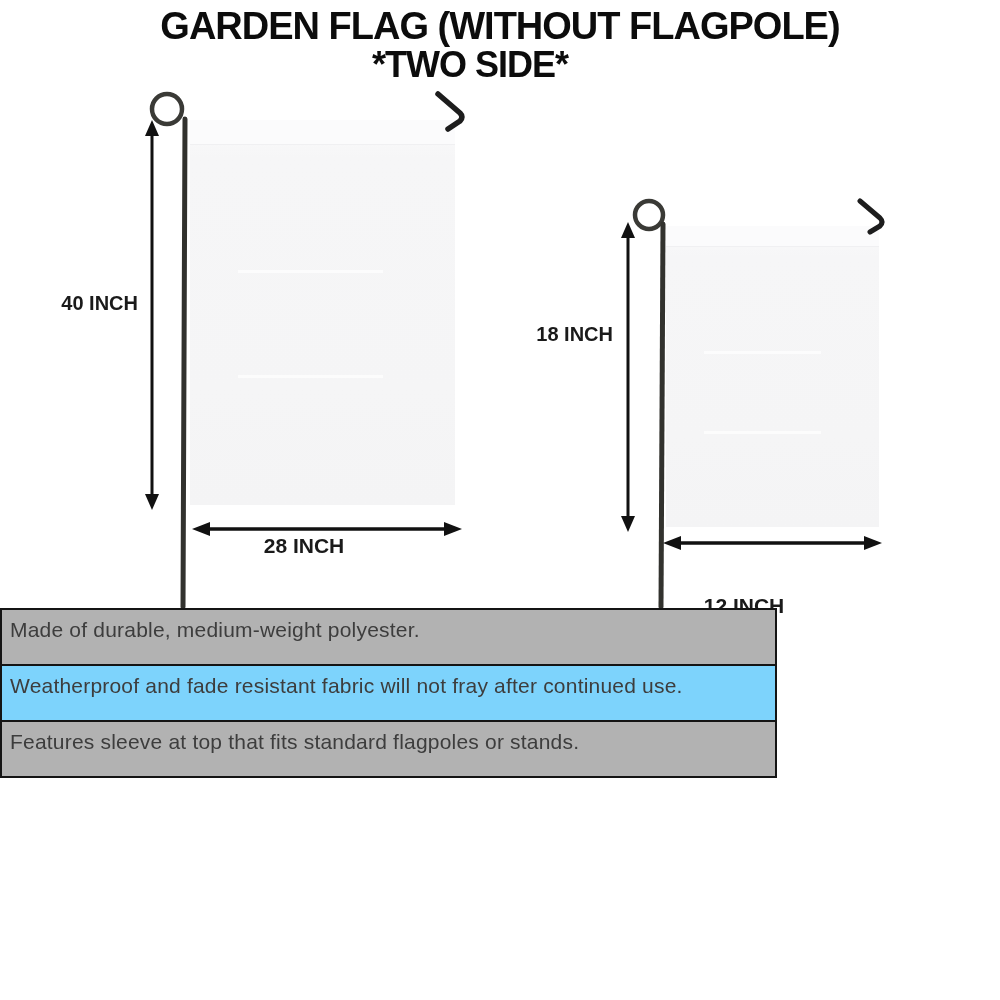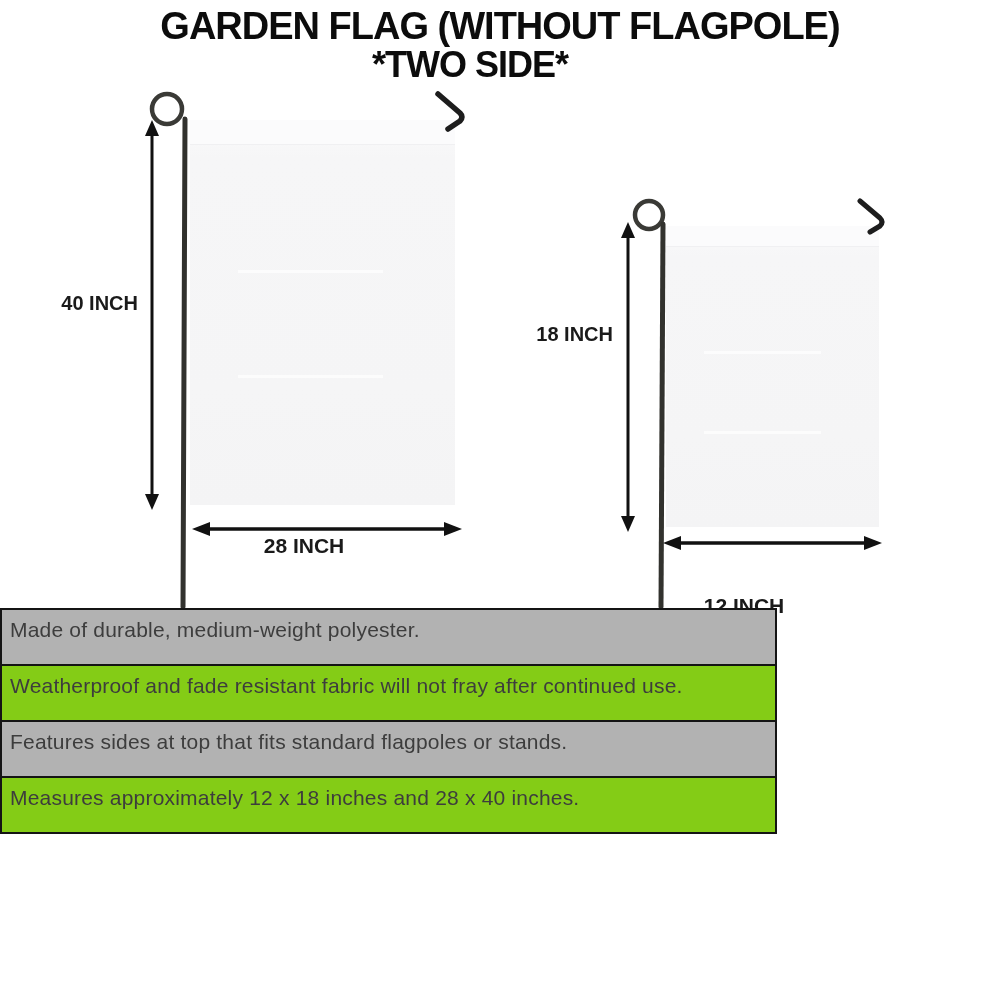--- a/index.html
+++ b/index.html
@@ -35,21 +35,21 @@
   }
   .dim-40{left:36px;top:292px;width:102px;text-align:right;font-size:20px;}
   .dim-28{left:204px;top:534px;width:200px;text-align:center;}
   .dim-18{left:511px;top:323px;width:102px;text-align:right;font-size:20px;}
   .dim-12{left:644px;top:550px;width:200px;text-align:center;margin-top:44px;}
   
   .features{position:absolute;left:0px;top:608px;width:777px;}
   .feature-row{
     box-sizing:border-box;height:58px;border:2px solid #141414;
     padding:8px 10px 0 8px;font-size:21px;color:#3d3d3d;letter-spacing:0.2px;
-    line-height:1.1;background:#84cc16;
+    line-height:1.1;background:#7dd3fc;
   }
   .feature-row + .feature-row{margin-top:-2px;}
   .feature-row.gray{background:#b2b2b2;}
 </style>
 </head>
 <body>
 
 <div id="canvas">
 
   <div class="title-line1">GARDEN FLAG (WITHOUT FLAGPOLE)</div>
@@ -109,17 +109,16 @@
   <svg class="arrow-svg" style="left:662px;top:532px" width="221" height="22" viewBox="0 0 221 22">
     <line x1="14" y1="11" x2="207" y2="11" stroke="#111" stroke-width="3.5"></line>
     <polygon points="1,11 19,4 19,18" fill="#111"></polygon>
     <polygon points="220,11 202,4 202,18" fill="#111"></polygon>
   </svg>
   <div class="dim-label dim-12">12 INCH</div>
 
   <div class="features">
     <div class="feature-row gray">Made of durable, medium-weight polyester.</div>
     <div class="feature-row">Weatherproof and fade resistant fabric will not fray after continued use.</div>
-    <div class="feature-row gray">Features sides at top that fits standard flagpoles or stands.</div>
-    <div class="feature-row">Measures approximately 12 x 18 inches and 28 x 40 inches.</div>
+    <div class="feature-row gray">Features sleeve at top that fits standard flagpoles or stands.</div>
   </div>
 
 </div>
 
 </body></html>

